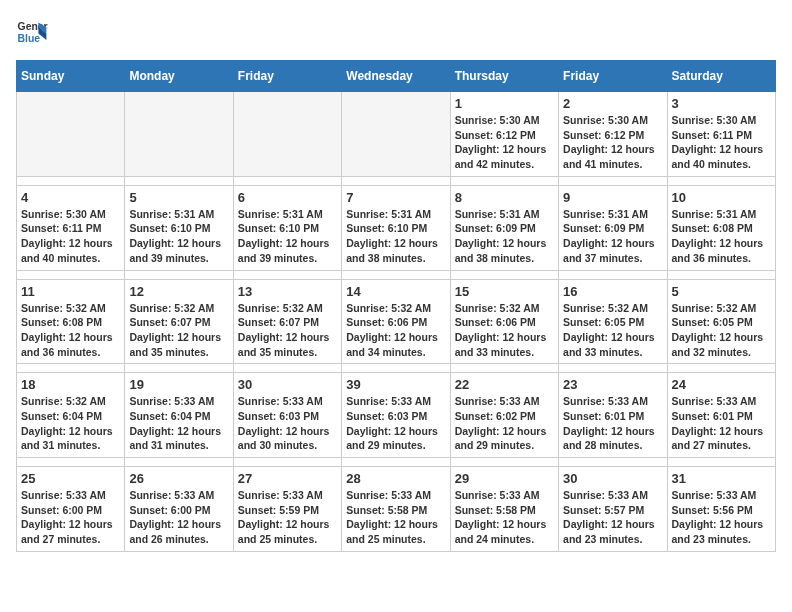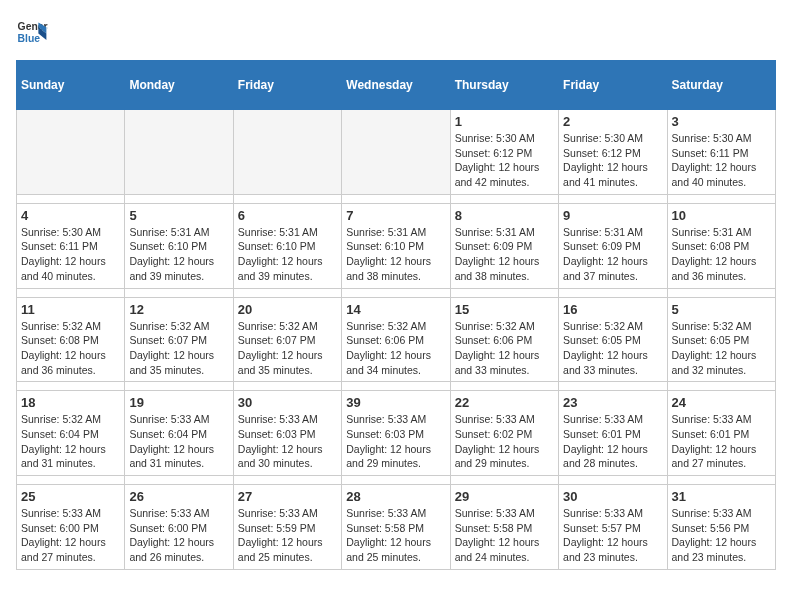--- a/index.html
+++ b/index.html
@@ -39,21 +39,21 @@
       font-weight: normal;
     }
     .calendar {
       width: 100%;
       border-collapse: collapse;
       font-size: 11px;
     }
     .calendar thead tr th {
       background-color: #2e75b6;
       color: #fff;
-      padding: 17px 4px;
+      padding: 8px 4px;
       text-align: left;
       font-size: 12px;
       font-weight: bold;
       border: 1px solid #2e75b6;
     }
     .calendar tbody tr td {
       border: 1px solid #ccc;
       vertical-align: top;
       padding: 4px;
       width: 108px;
@@ -70,20 +70,21 @@
       font-size: 13px;
       font-weight: bold;
       color: #333;
       display: block;
       margin-bottom: 2px;
     }
     .day-info {
       color: #333;
       font-size: 10.5px;
       line-height: 1.4;
+      font-weight: bold;
     }
     .row-divider td {
       height: 4px;
       background: #e8e8e8;
       border: 1px solid #ccc;
       padding: 0;
     }
   </style>
 </head>
 <body>
@@ -189,21 +190,21 @@
       <tr>
         <td>
           <span class="day-number">11</span>
           <div class="day-info">Sunrise: 5:32 AM<br>Sunset: 6:08 PM<br>Daylight: 12 hours<br>and 36 minutes.</div>
         </td>
         <td>
           <span class="day-number">12</span>
           <div class="day-info">Sunrise: 5:32 AM<br>Sunset: 6:07 PM<br>Daylight: 12 hours<br>and 35 minutes.</div>
         </td>
         <td>
-          <span class="day-number">20</span>
+          <span class="day-number">13</span>
           <div class="day-info">Sunrise: 5:32 AM<br>Sunset: 6:07 PM<br>Daylight: 12 hours<br>and 35 minutes.</div>
         </td>
         <td>
           <span class="day-number">14</span>
           <div class="day-info">Sunrise: 5:32 AM<br>Sunset: 6:06 PM<br>Daylight: 12 hours<br>and 34 minutes.</div>
         </td>
         <td>
           <span class="day-number">15</span>
           <div class="day-info">Sunrise: 5:32 AM<br>Sunset: 6:06 PM<br>Daylight: 12 hours<br>and 33 minutes.</div>
         </td>

